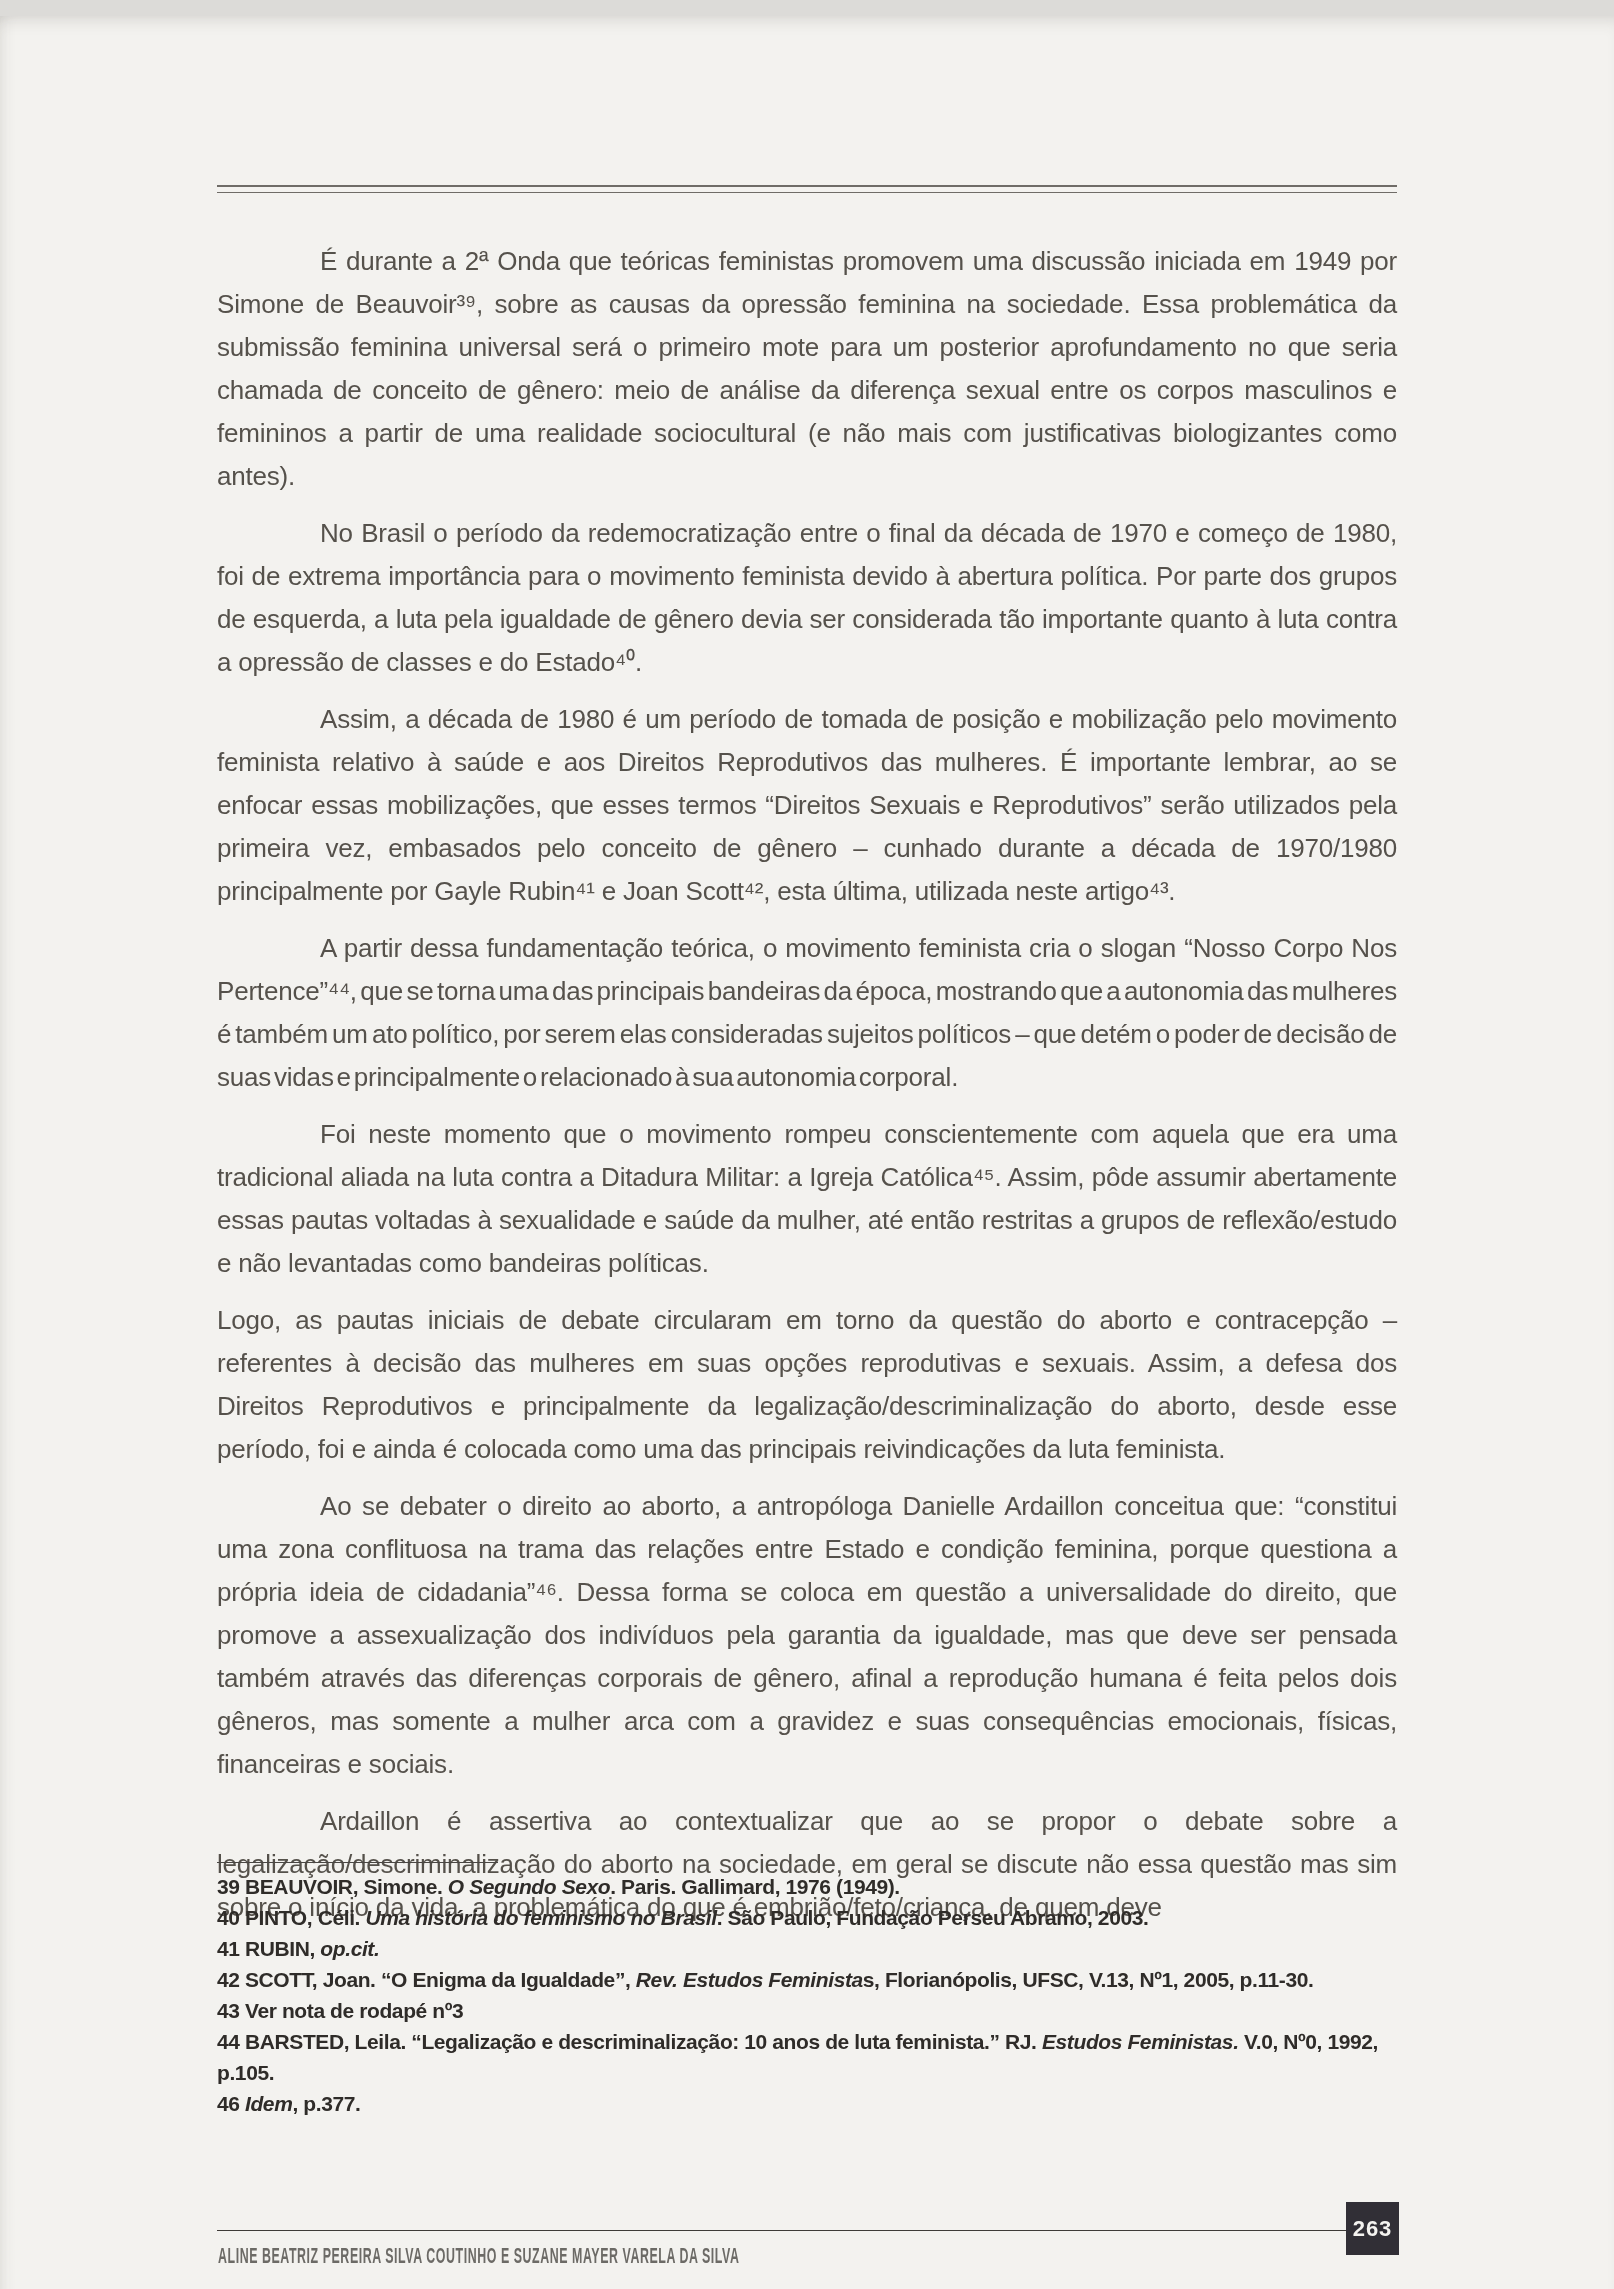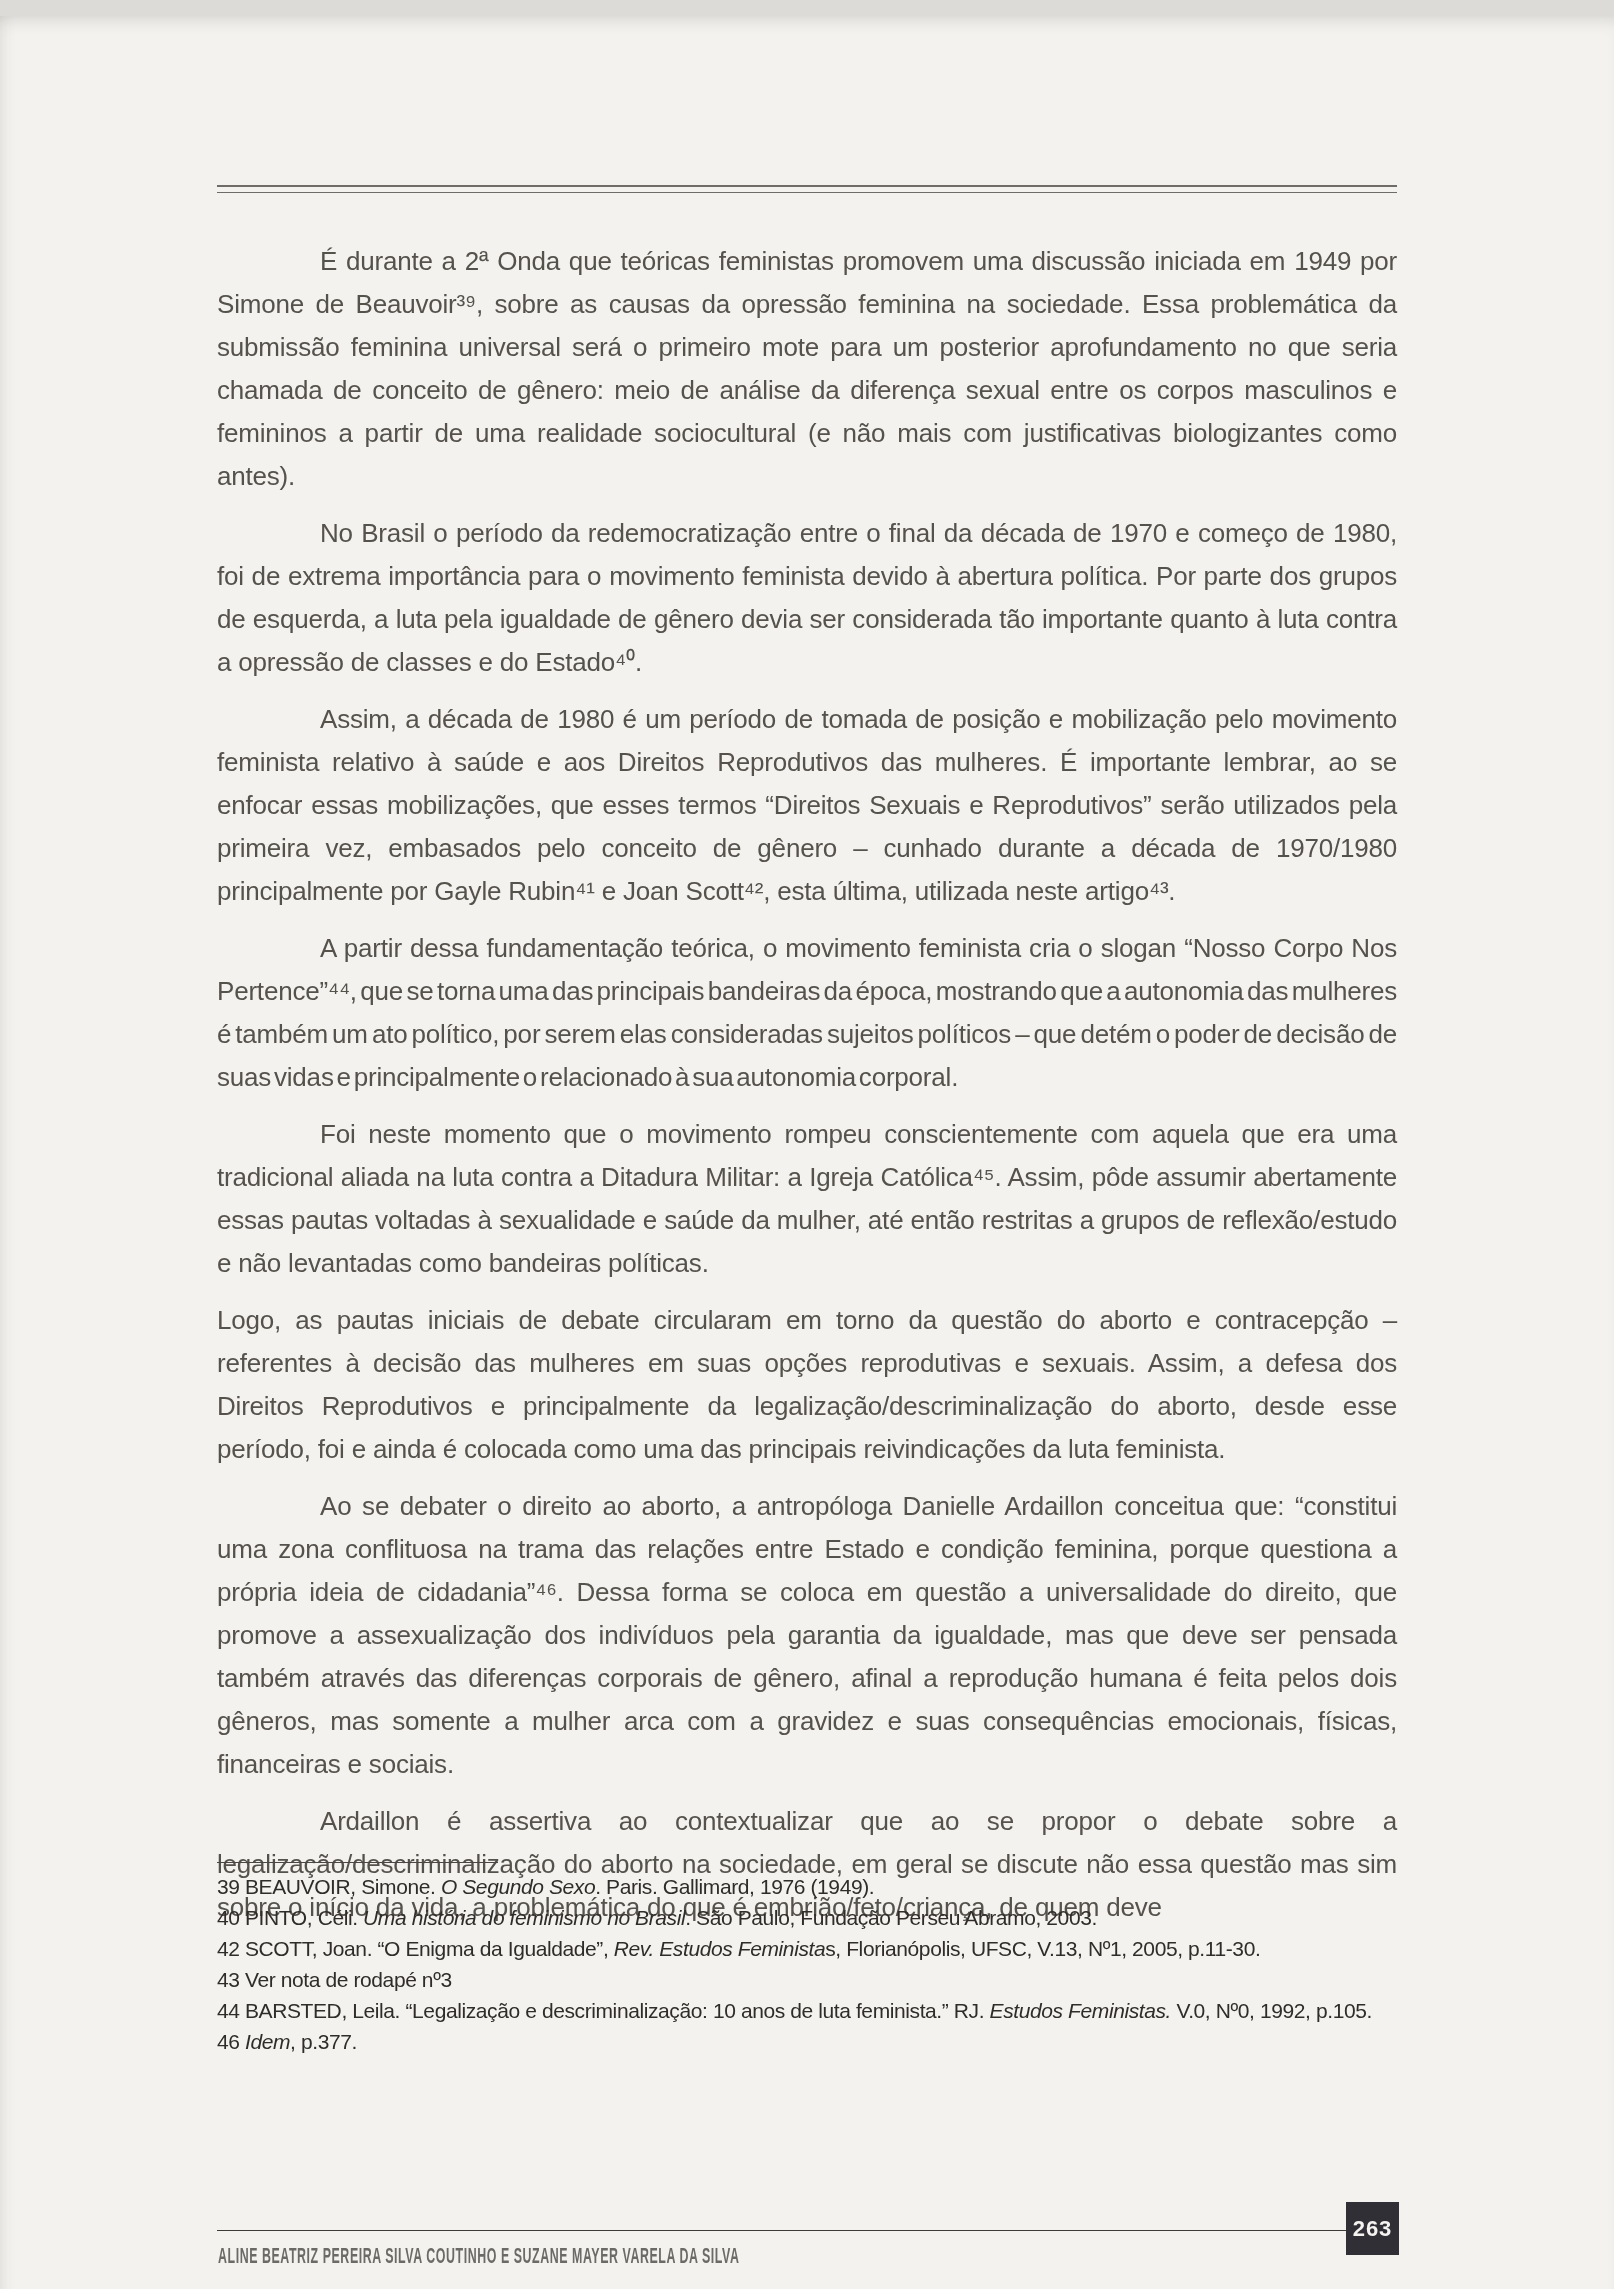--- a/index.html
+++ b/index.html
@@ -39,21 +39,21 @@
     color:#2f2c29;
     font-size:21px; line-height:31px;
     letter-spacing:-0.4px;
     text-align:left;
   }
   .fn-sep {
     width:281px; height:0;
     border-top:1.8px solid #4a4744;
     margin:0 0 8.3px 0;
   }
-  .footnotes p.fn { margin:0; }
+  .footnotes p.fn { margin:0;font-weight:bold; }
   .footnotes i { font-style:italic; }
 
   
   .footer-rule {
     position:absolute; left:217px; top:2214px; width:1180px; height:0;
     border-top:1.8px solid #3e3b38;
   }
   .footer-authors {
     position:absolute; left:218px; top:2228px;
     color:#6c6a66;
@@ -92,20 +92,21 @@
     <p class="indent">Foi neste momento que o movimento rompeu conscientemente com aquela que era uma tradicional aliada na luta contra a Ditadura Militar: a Igreja Católica⁴⁵. Assim, pôde assumir abertamente essas pautas voltadas à sexualidade e saúde da mulher, até então restritas a grupos de reflexão/estudo e não levantadas como bandeiras políticas.</p>
     <p class="">Logo, as pautas iniciais de debate circularam em torno da questão do aborto e contracepção – referentes à decisão das mulheres em suas opções reprodutivas e sexuais. Assim, a defesa dos Direitos Reprodutivos e principalmente da legalização/descriminalização do aborto, desde esse período, foi e ainda é colocada como uma das principais reivindicações da luta feminista.</p>
     <p class="indent">Ao se debater o direito ao aborto, a antropóloga Danielle Ardaillon conceitua que: “constitui uma zona conflituosa na trama das relações entre Estado e condição feminina, porque questiona a própria ideia de cidadania”⁴⁶. Dessa forma se coloca em questão a universalidade do direito, que promove a assexualização dos indivíduos pela garantia da igualdade, mas que deve ser pensada também através das diferenças corporais de gênero, afinal a reprodução humana é feita pelos dois gêneros, mas somente a mulher arca com a gravidez e suas consequências emocionais, físicas, financeiras e sociais.</p>
     <p class="indent">Ardaillon é assertiva ao contextualizar que ao se propor o debate sobre a legalização/descriminalização do aborto na sociedade, em geral se discute não essa questão mas sim sobre o início da vida, a problemática do que é embrião/feto/criança, de quem deve</p>
   </div>
 
   <div class="footnotes">
     <div class="fn-sep"></div>
     <p class="fn"><span>39 BEAUVOIR, Simone. </span><i>O Segundo Sexo</i><span>. Paris. Gallimard, 1976 (1949).</span></p>
     <p class="fn"><span>40 PINTO, Céli. </span><i>Uma história do feminismo no Brasil</i><span>. São Paulo, Fundação Perseu Abramo, 2003.</span></p>
+    <p class="fn"><span>41 RUBIN, </span><i>op.cit.</i></p>
     <p class="fn"><span>42 SCOTT, Joan. “O Enigma da Igualdade”, </span><i>Rev. Estudos Feminista</i><span>s, Florianópolis, UFSC, V.13, Nº1, 2005, p.11-30.</span></p>
     <p class="fn"><span>43 Ver nota de rodapé nº3</span></p>
     <p class="fn"><span>44 BARSTED, Leila. “Legalização e descriminalização: 10 anos de luta feminista.” RJ. </span><i>Estudos Feministas.</i><span> V.0, Nº0, 1992, p.105.</span></p>
     <p class="fn"><span>46 </span><i>Idem</i><span>, p.377.</span></p>
   </div>
 
   <div class="footer-rule"></div>
 
   <div class="footer-authors">
     <span class="squeeze">Aline Beatriz Pereira Silva Coutinho e Suzane Mayer Varela da Silva</span>

